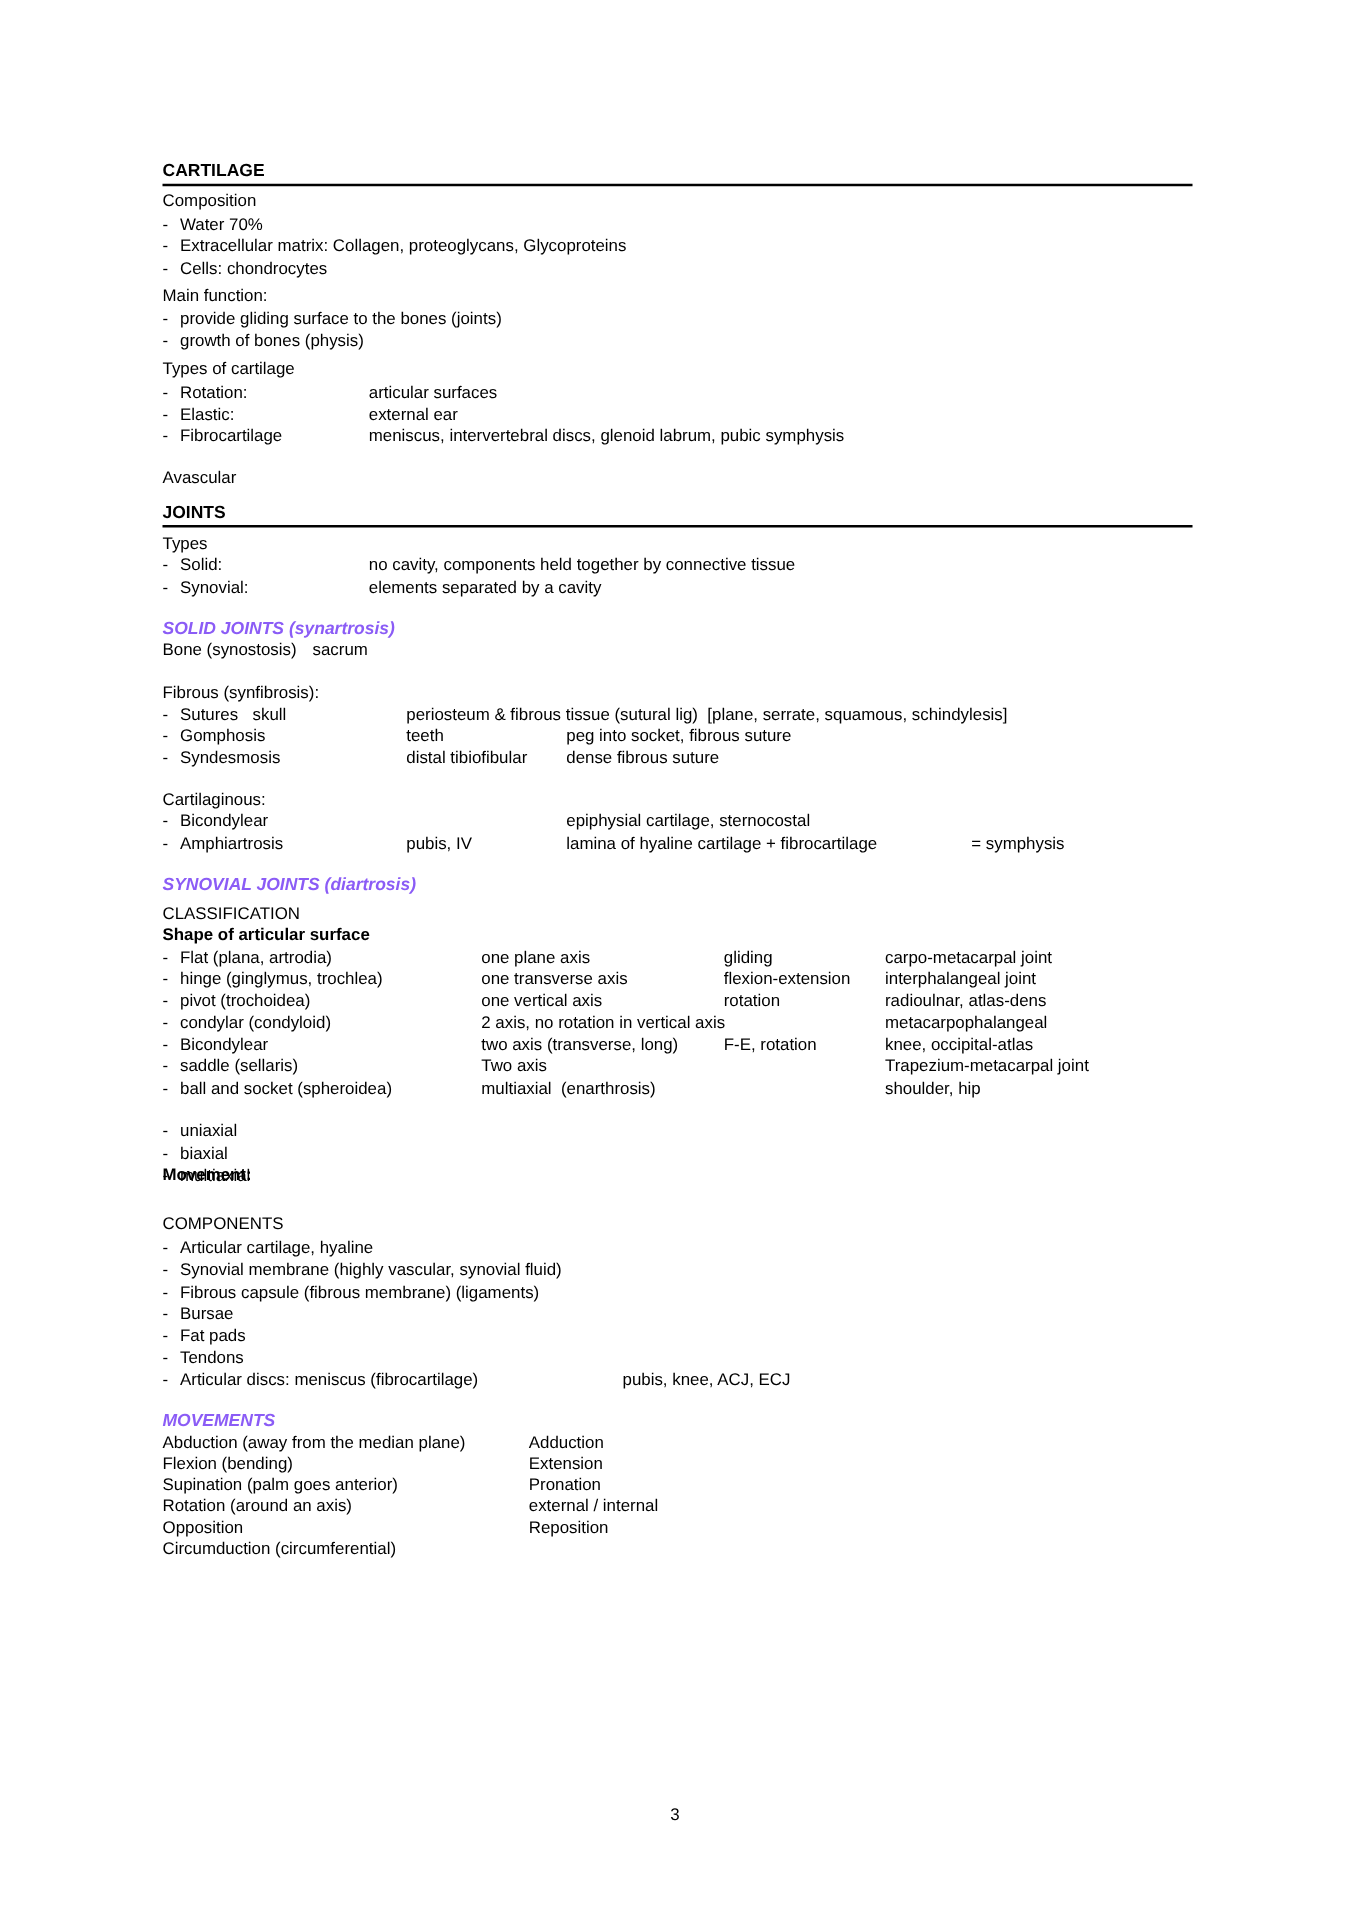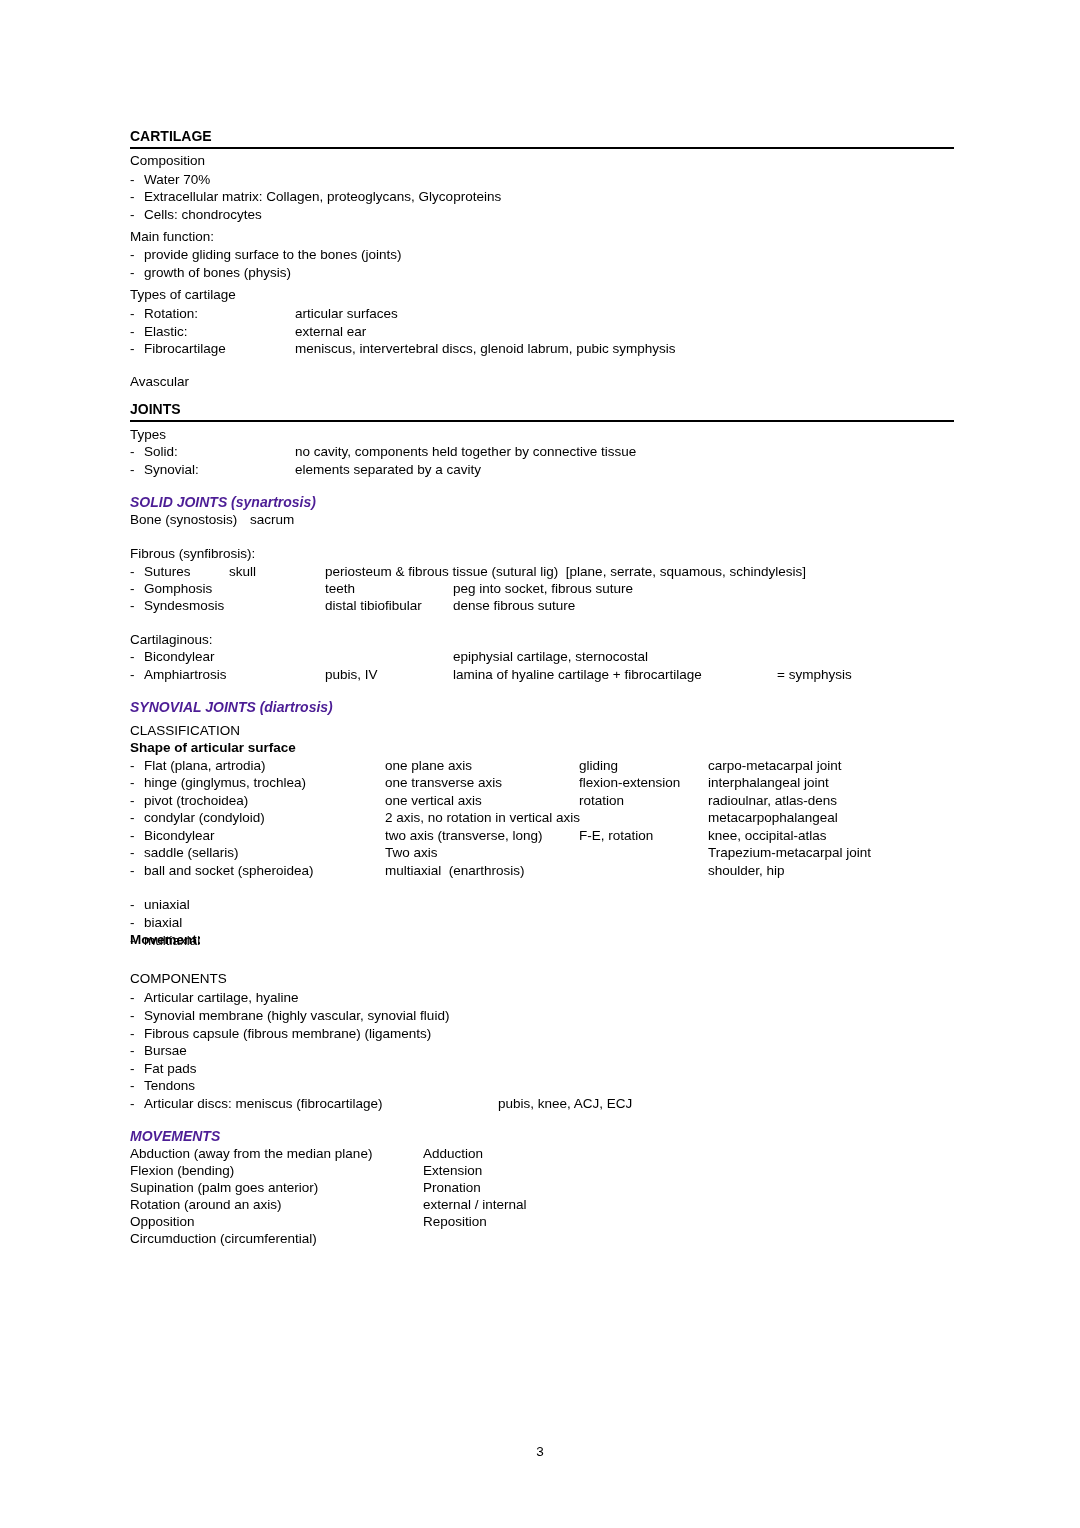--- a/index.html
+++ b/index.html
@@ -7,35 +7,35 @@
     position:relative; width:1080px; height:1528px; background:#ffffff;
     font-family:"Liberation Sans", sans-serif; font-size:13.5px; color:#000;
     overflow:hidden;
   }
   .ln { position:absolute; left:130px; height:18px; white-space:pre; line-height:17px; }
   .ln .col { position:absolute; top:0; white-space:pre; }
   .dash { position:absolute; left:0; top:0; }
   .lbl { position:absolute; left:14px; top:0; white-space:pre; }
   
   .c128 { left:128px;margin-left:37px; } 
-  .c72  { left:72px;margin-left:27px;  } 
+  .c72  { left:72px;  } 
   .c120 { left:120px; } 
   .c195 { left:195px; } 
   .c323 { left:323px; } 
   .c647 { left:647px; } 
   .c255 { left:255px; } 
   .c449 { left:449px; } 
   .c578 { left:578px; } 
   .c385 { left:368px; } 
   .c293 { left:293px; } 
   .h1 { font-weight:bold; font-size:14px; }
   .rule { position:absolute; left:130px; width:824px; border-top:2px solid #000; }
   .it { }
   .b  { font-weight:bold; }
-  .blue { color:#4c1d95; font-weight:bold; font-style:italic; font-size:14px; }
+  .blue { color:#8b5cf6; font-weight:bold; font-style:italic; font-size:14px; }
   .pagenum { position:absolute; top:1444px; left:0; width:1080px; text-align:center; }
 </style>
 </head>
 <body>
 
 <div class="page">
 
   <div class="ln h1" style="top:128px"><span>CARTILAGE</span></div>
   <div class="rule" style="top:147px"></div>
 

